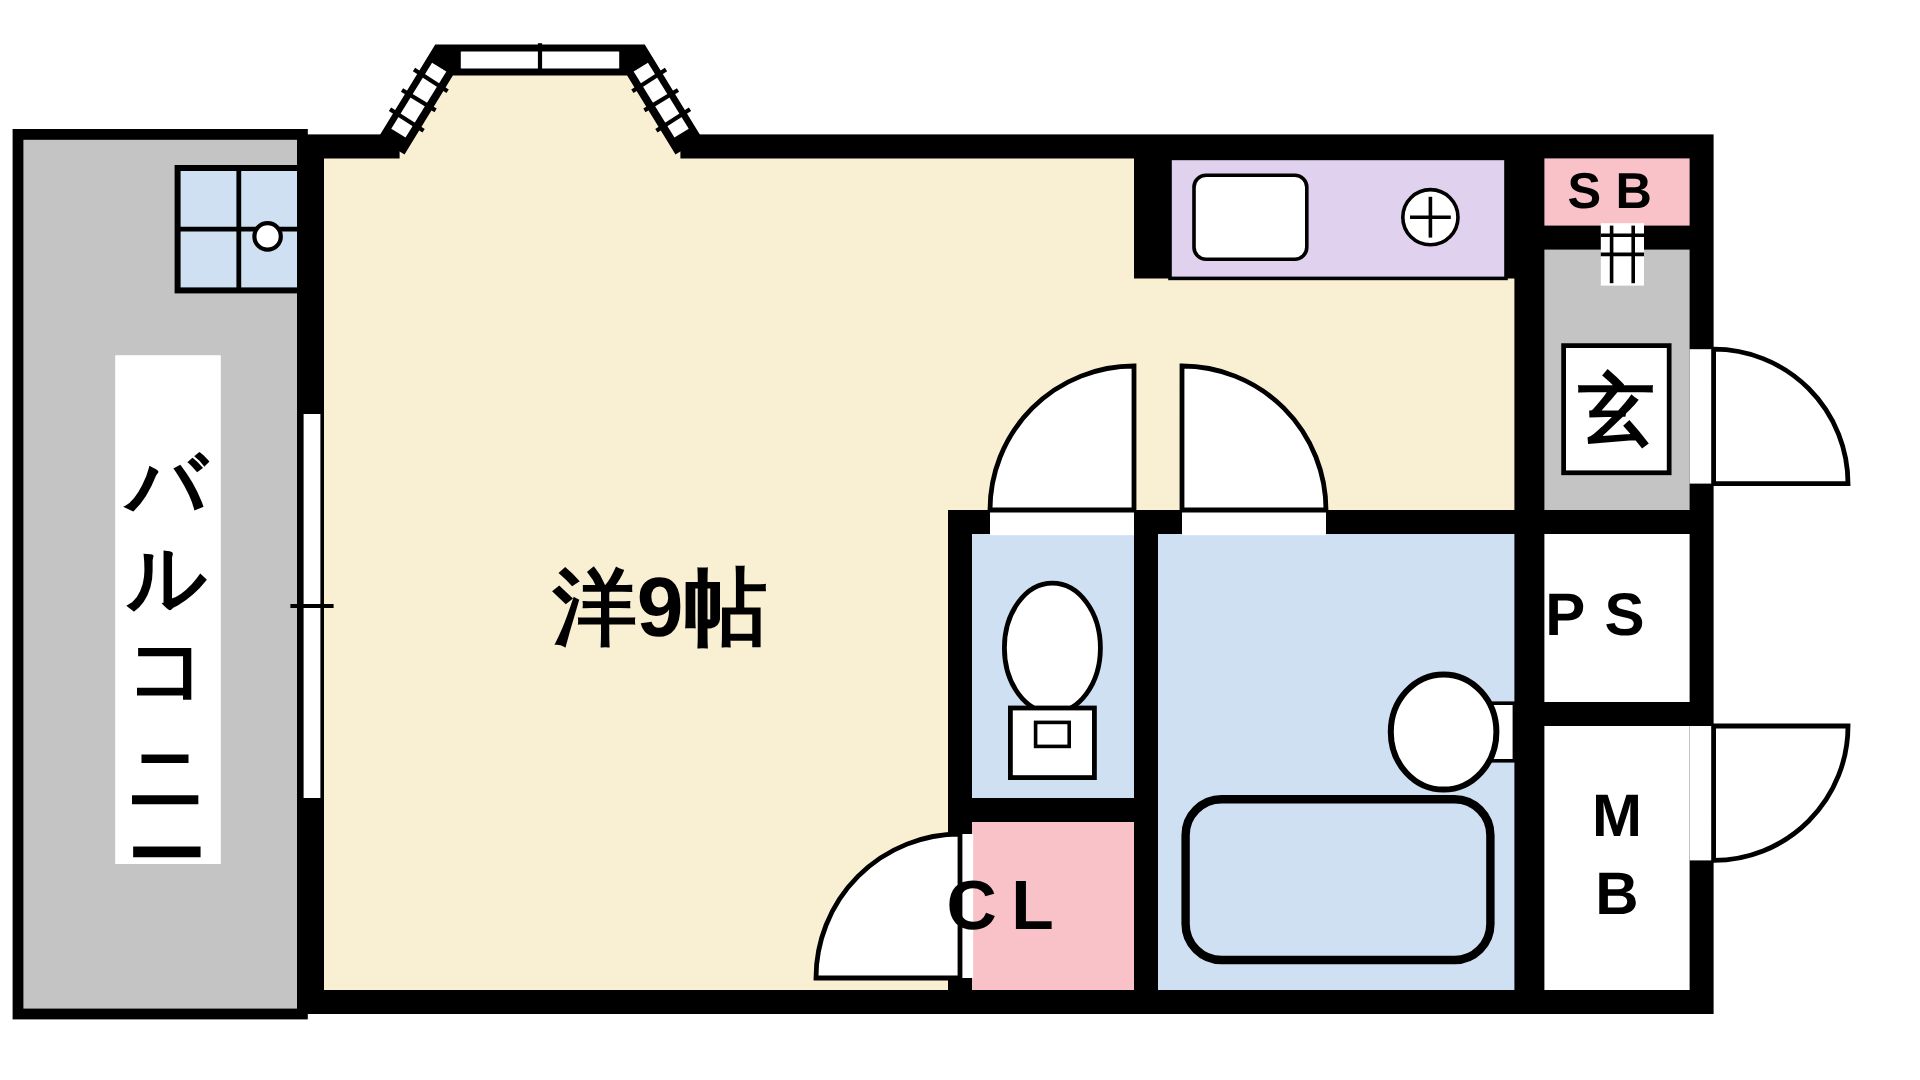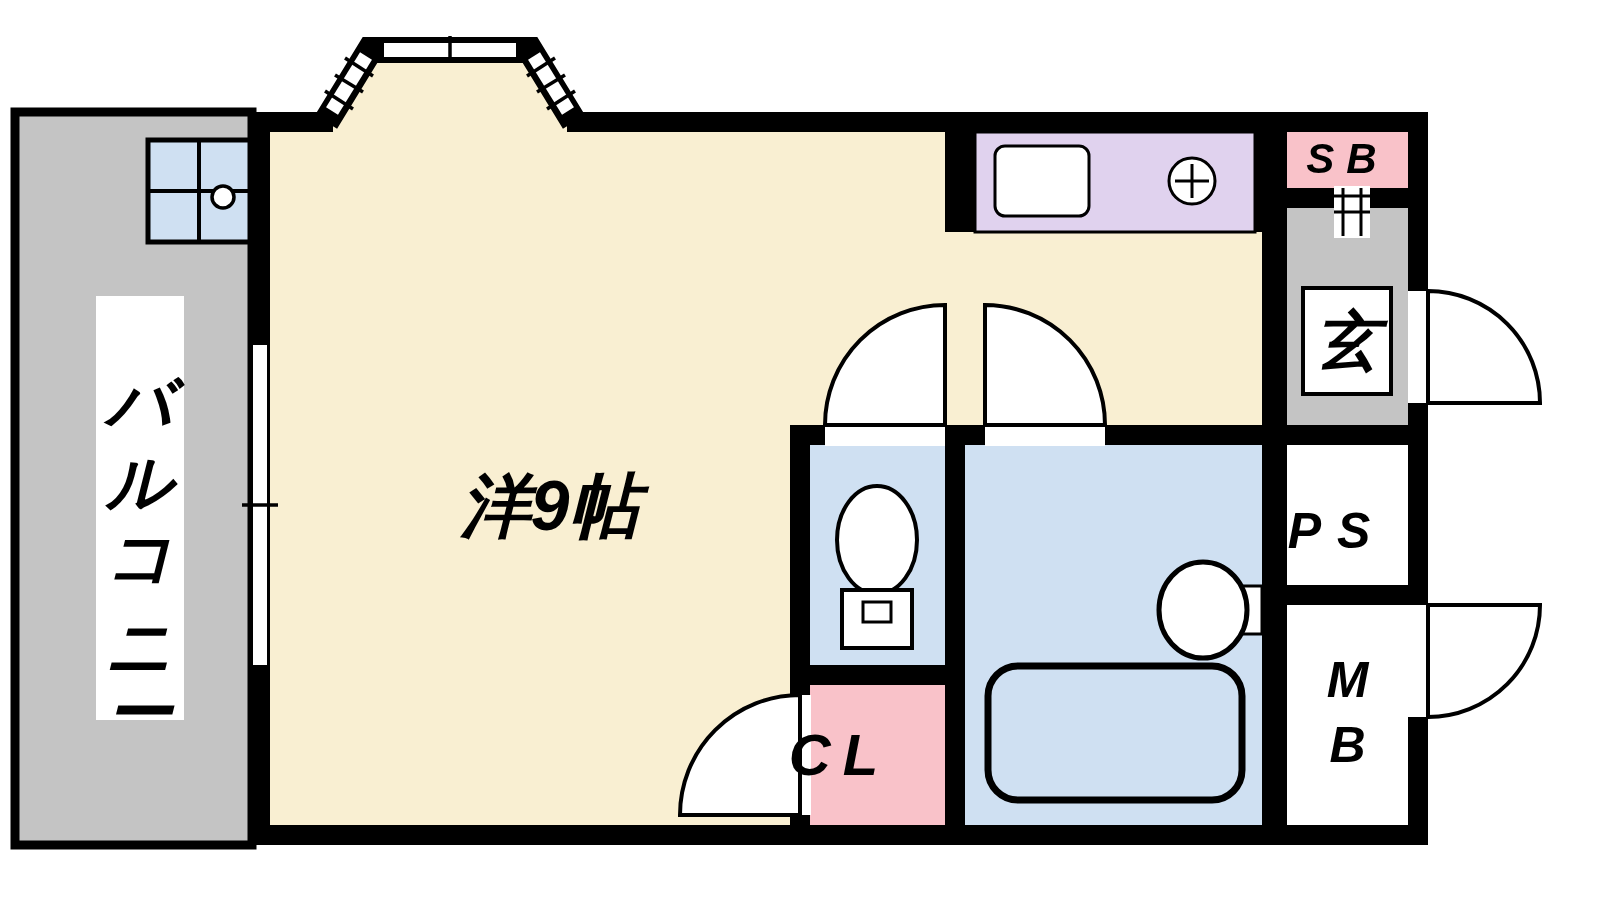--- a/index.html
+++ b/index.html
@@ -3,33 +3,33 @@
 <meta charset="utf-8">
 <style>
   html,body{margin:0;padding:0;background:#fff;}
   .stage{
     position:relative;width:1600px;height:900px;background:#fff;
     font-family:"Liberation Sans",sans-serif;overflow:hidden;
   }
   .stage svg{position:absolute;left:0;top:0;}
   .label{
     position:absolute;display:flex;align-items:center;justify-content:center;
-    color:#000;font-weight:bold;text-align:center;font-style:italic;
+    color:#000;font-weight:bold;text-align:center;
   }
   .label-balcony{
     left:96px;top:296px;width:88px;height:424px;background:#ffffff;
     writing-mode:vertical-rl;font-size:66px;letter-spacing:12px;
   }
   .label-main-room{left:375px;top:444px;width:350px;height:125px;font-size:70px;}
   .label-sb{left:1287px;top:130px;width:121px;height:58px;font-size:42px;letter-spacing:12px;}
   .label-genkan{
     left:1301px;top:286px;width:92px;height:110px;background:#fff;
     border:4px solid #000;box-sizing:border-box;font-size:64px;
   }
-  .label-ps{left:1287px;top:463px;width:100px;height:136px;font-size:50px;letter-spacing:16px;}
+  .label-ps{left:1287px;top:444px;width:100px;height:136px;font-size:50px;letter-spacing:16px;}
   .label-mb{left:1287px;top:603px;width:121px;height:220px;font-size:50px;white-space:pre-line;line-height:1.3;}
   .label-cl{left:772px;top:683px;width:135px;height:142px;font-size:58px;letter-spacing:12px;}
 </style>
 </head>
 <body>
 
 <div class="stage">
 
 <svg width="1600" height="900" viewBox="0 0 1600 900">
 

